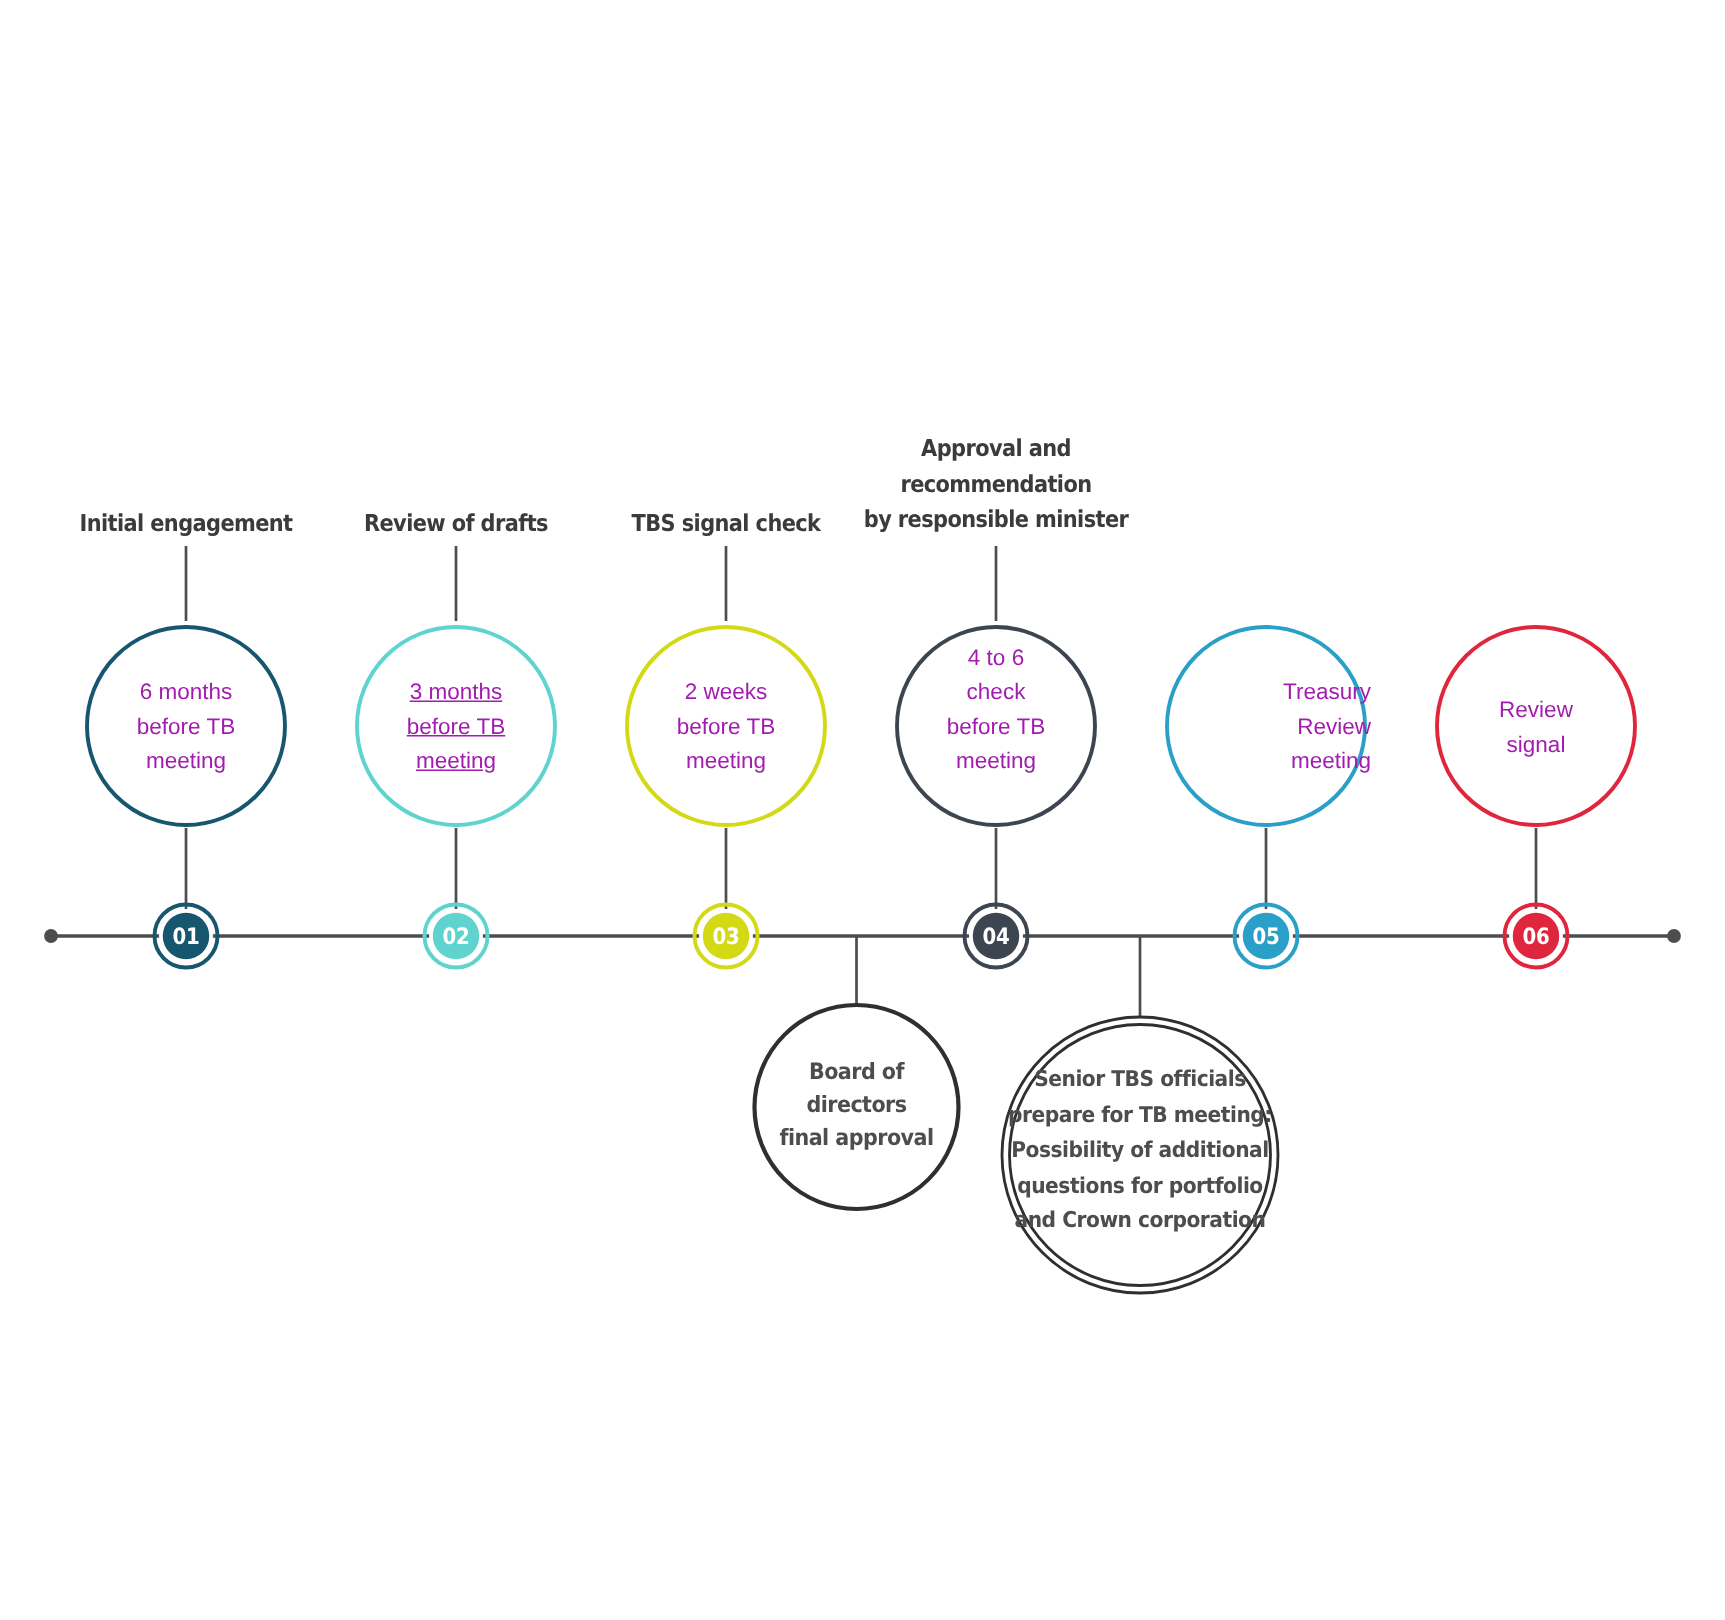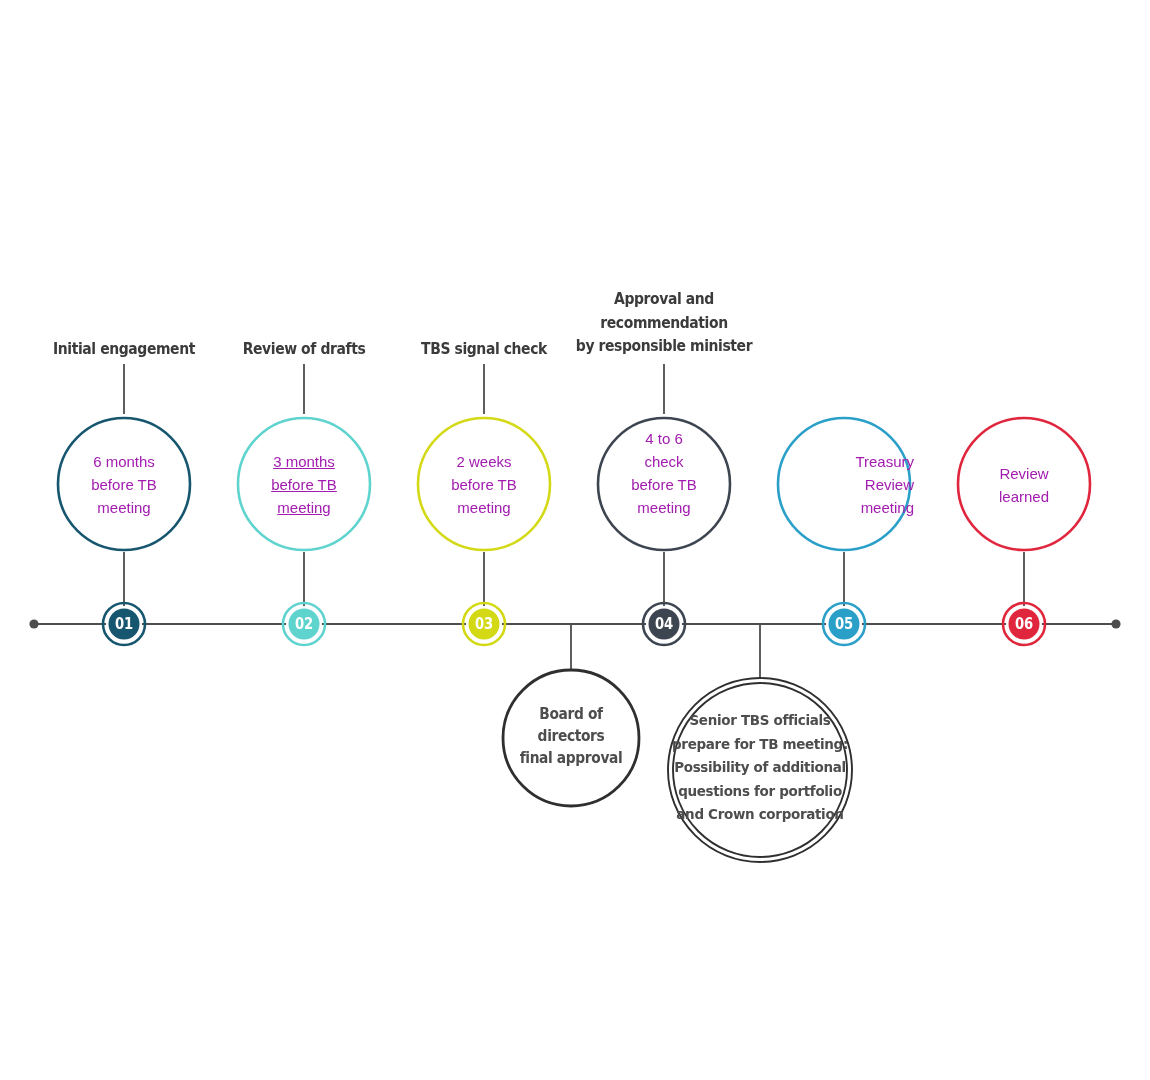--- a/index.html
+++ b/index.html
@@ -203,21 +203,21 @@
   </div>
 
   <div class="txt bubble-text" style="left:774px; top:450px; width:140px;text-align:right;">
     <div>Treasury</div>
     <div>Review</div>
     <div>meeting</div>
   </div>
 
   <div class="txt bubble-text" style="left:954px; top:462px; width:140px;">
     <div>Review</div>
-    <div>learned</div>
+    <div>signal</div>
   </div>
 
   <div class="txt note-text" style="left:496px; top:703px; width:150px;">
     <div>Board of</div>
     <div>directors</div>
     <div>final approval</div>
   </div>
 
   <div class="txt note-text wide" style="left:660px; top:709px; width:200px;">
     <div>Senior TBS officials</div>

